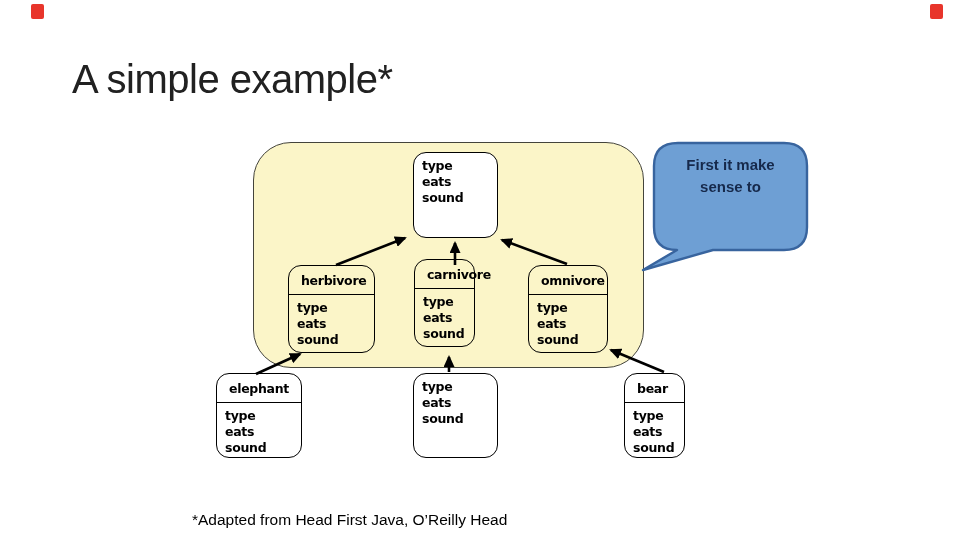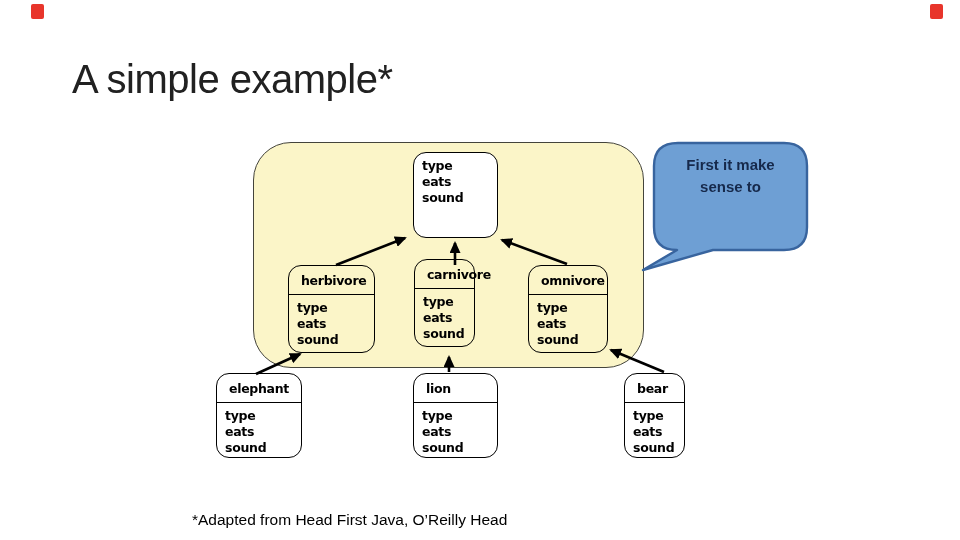--- a/index.html
+++ b/index.html
@@ -107,21 +107,20 @@
 <div class="clsbox" id="box-elephant">
   <div class="cls-header">elephant</div>
   <div class="cls-attrs">
     <div>type</div>
     <div>eats</div>
     <div>sound</div>
   </div>
 </div>
 
 <div class="clsbox" id="box-lion">
-  <div class="cls-header">lion</div>
   <div class="cls-attrs">
     <div>type</div>
     <div>eats</div>
     <div>sound</div>
   </div>
 </div>
 
 <div class="clsbox" id="box-bear">
   <div class="cls-header">bear</div>
   <div class="cls-attrs">

